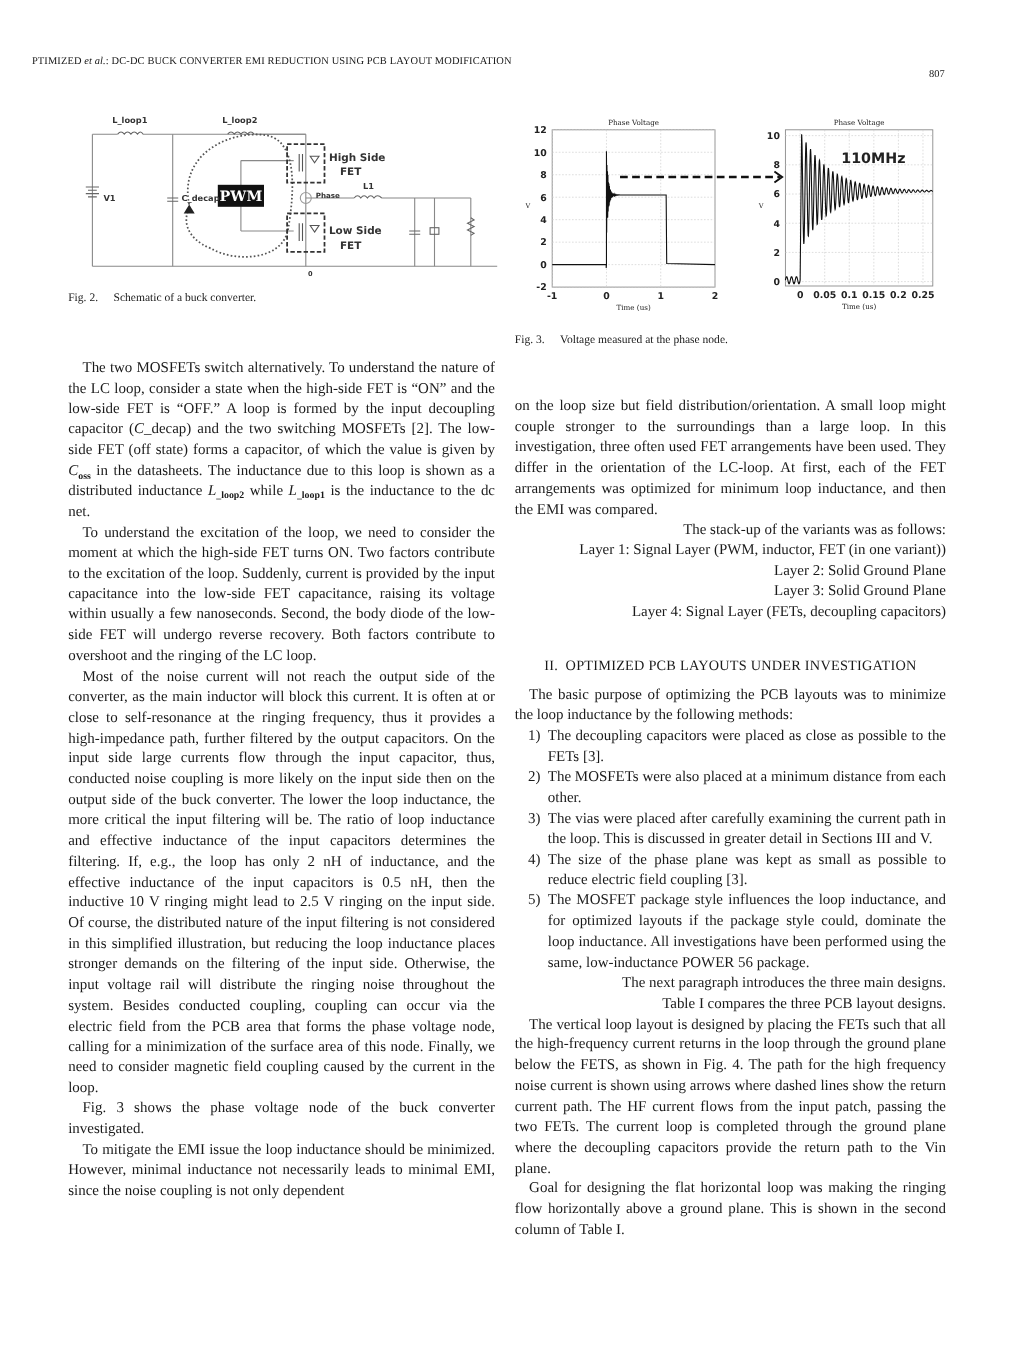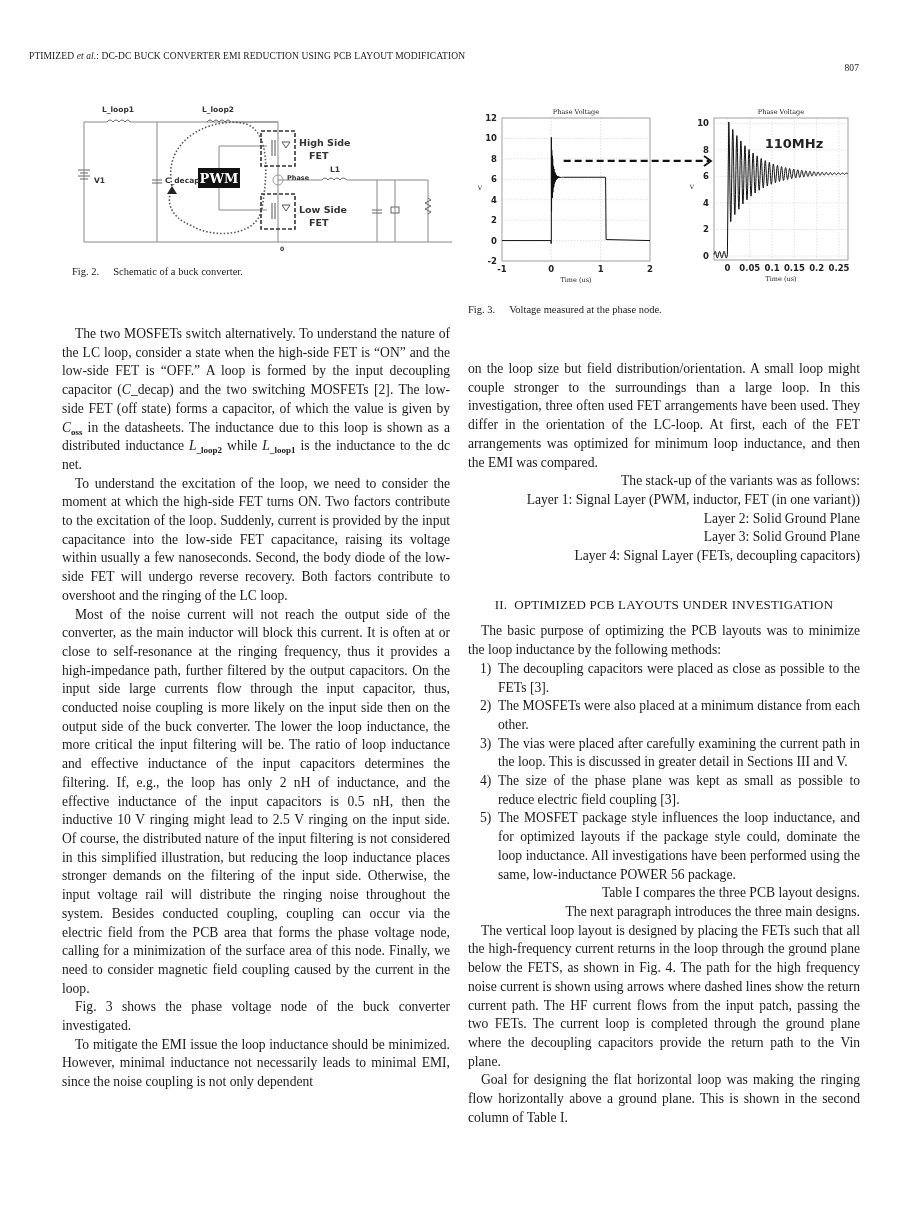--- a/index.html
+++ b/index.html
@@ -100,21 +100,21 @@
     <text x="268" y="74">L1</text>
     <text x="218" y="153" font-size="6">0</text>
   </g>
   <g font-size="9.5" fill="#333" font-weight="bold">
     <text x="237" y="48">High Side</text>
     <text x="247" y="61">FET</text>
     <text x="237" y="115">Low Side</text>
     <text x="247" y="128">FET</text>
   </g>
 </svg>
-<div class="caption" style="left:72px;top:266px;">
+<div class="caption" style="left:62px;top:266px;">
   <span class="lab">Fig. 2.</span><span>Schematic of a buck converter.</span>
 </div>
 
 <svg class="fig" id="fig3" style="left:462px;top:98px;" width="400" height="190" viewBox="0 0 400 190">
     <rect x="40" y="20" width="148" height="143" fill="#fff" stroke="#888" stroke-width="0.8"></rect>
     <line x1="40" y1="20" x2="40" y2="163" stroke="#ccc" stroke-width="0.6" stroke-dasharray="1.5 1.5"></line>
     <text x="40" y="174" font-size="8.5" text-anchor="middle" fill="#222" font-weight="bold">-1</text>
     <line x1="89.33333333333333" y1="20" x2="89.33333333333333" y2="163" stroke="#ccc" stroke-width="0.6" stroke-dasharray="1.5 1.5"></line>
     <text x="89.33333333333333" y="174" font-size="8.5" text-anchor="middle" fill="#222" font-weight="bold">0</text>
     <line x1="138.66666666666666" y1="20" x2="138.66666666666666" y2="163" stroke="#ccc" stroke-width="0.6" stroke-dasharray="1.5 1.5"></line>
@@ -210,17 +210,17 @@
     </p>
   <p>
       <span class="num"><span class="n">3)</span><span>The vias were placed after carefully examining the current path in the loop. This is discussed in greater detail in Sections III and V.</span></span>
     </p>
   <p>
       <span class="num"><span class="n">4)</span><span>The size of the phase plane was kept as small as possible to reduce electric field coupling [3].</span></span>
     </p>
   <p>
       <span class="num"><span class="n">5)</span><span>The MOSFET package style influences the loop inductance, and for optimized layouts if the package style could, dominate the loop inductance. All investigations have been performed using the same, low-inductance POWER 56 package.</span></span>
     </p>
+  <p class="li">The next paragraph introduces the three main designs.</p>
   <p class="li">Table I compares the three PCB layout designs.</p>
-  <p class="li">The next paragraph introduces the three main designs.</p>
   <p class="ind">The vertical loop layout is designed by placing the FETs such that all the high-frequency current returns in the loop through the ground plane below the FETS, as shown in Fig. 4. The path for the high frequency noise current is shown using arrows where dashed lines show the return current path. The HF current flows from the input patch, passing the two FETs. The current loop is completed through the ground plane where the decoupling capacitors provide the return path to the Vin plane.</p>
   <p class="ind">Goal for designing the flat horizontal loop was making the ringing flow horizontally above a ground plane. This is shown in the second column of Table I.</p>
 </div>
 
 </body></html>

